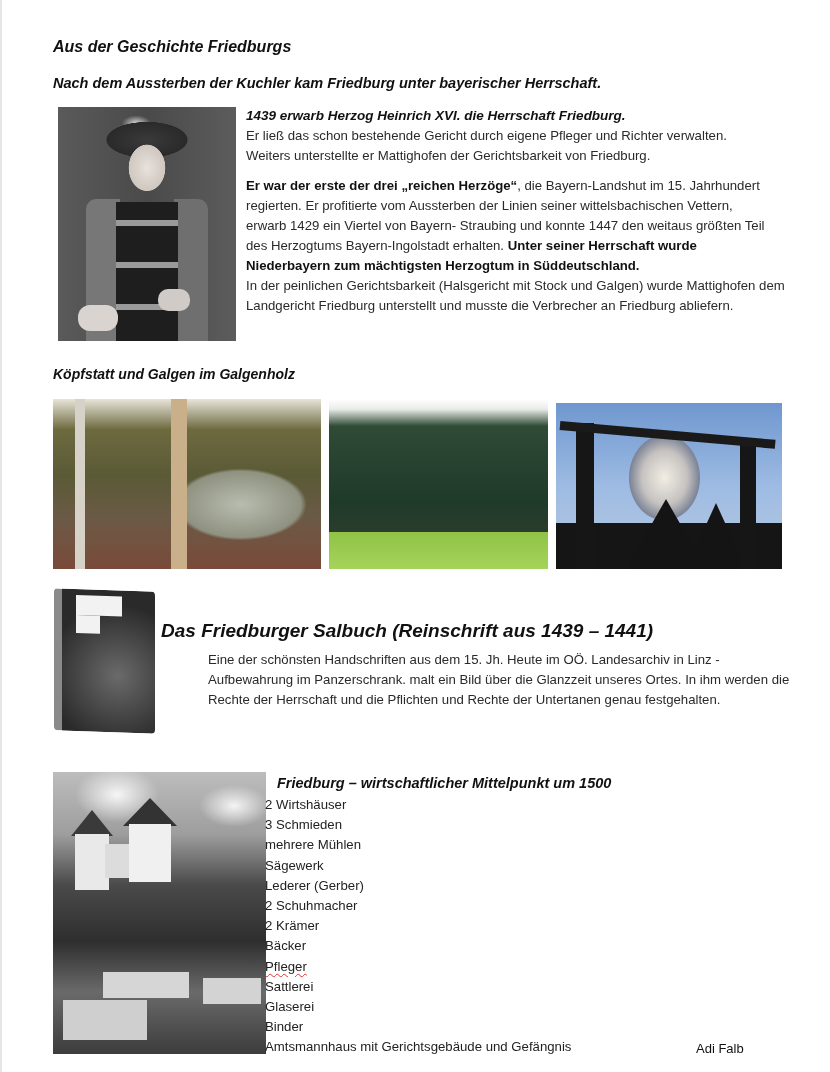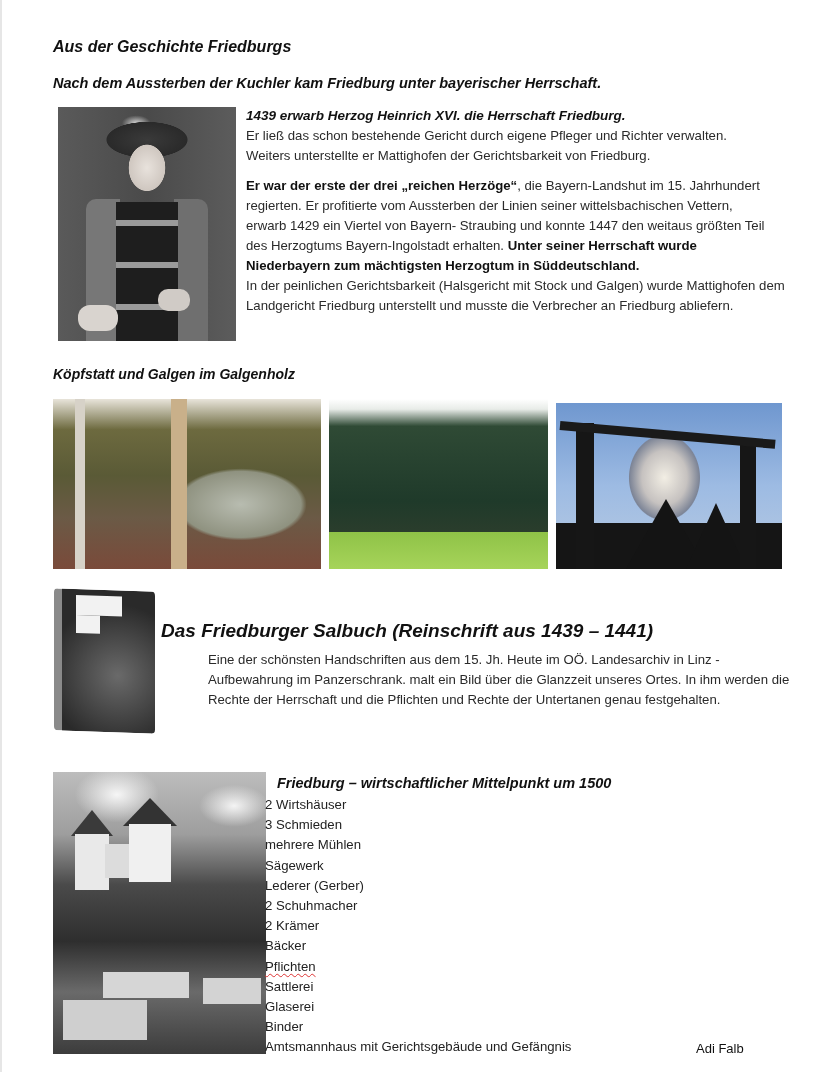--- a/index.html
+++ b/index.html
@@ -133,19 +133,19 @@
 <div class="abs h2" style="left:275px; top:775px; font-size:14.5px;">Friedburg – wirtschaftlicher Mittelpunkt um 1500</div>
 <div class="abs list">
   <div>2 Wirtshäuser</div>
   <div>3 Schmieden</div>
   <div>mehrere Mühlen</div>
   <div>Sägewerk</div>
   <div>Lederer (Gerber)</div>
   <div>2 Schuhmacher</div>
   <div>2 Krämer</div>
   <div>Bäcker</div>
-  <div><span class="spell">Pflichten</span></div>
+  <div><span class="spell">Pfleger</span></div>
   <div>Sattlerei</div>
   <div>Glaserei</div>
   <div>Binder</div>
   <div>Amtsmannhaus mit Gerichtsgebäude und Gefängnis</div>
 </div>
 <div class="abs author">Adi Falb</div>
 
 </body></html>

